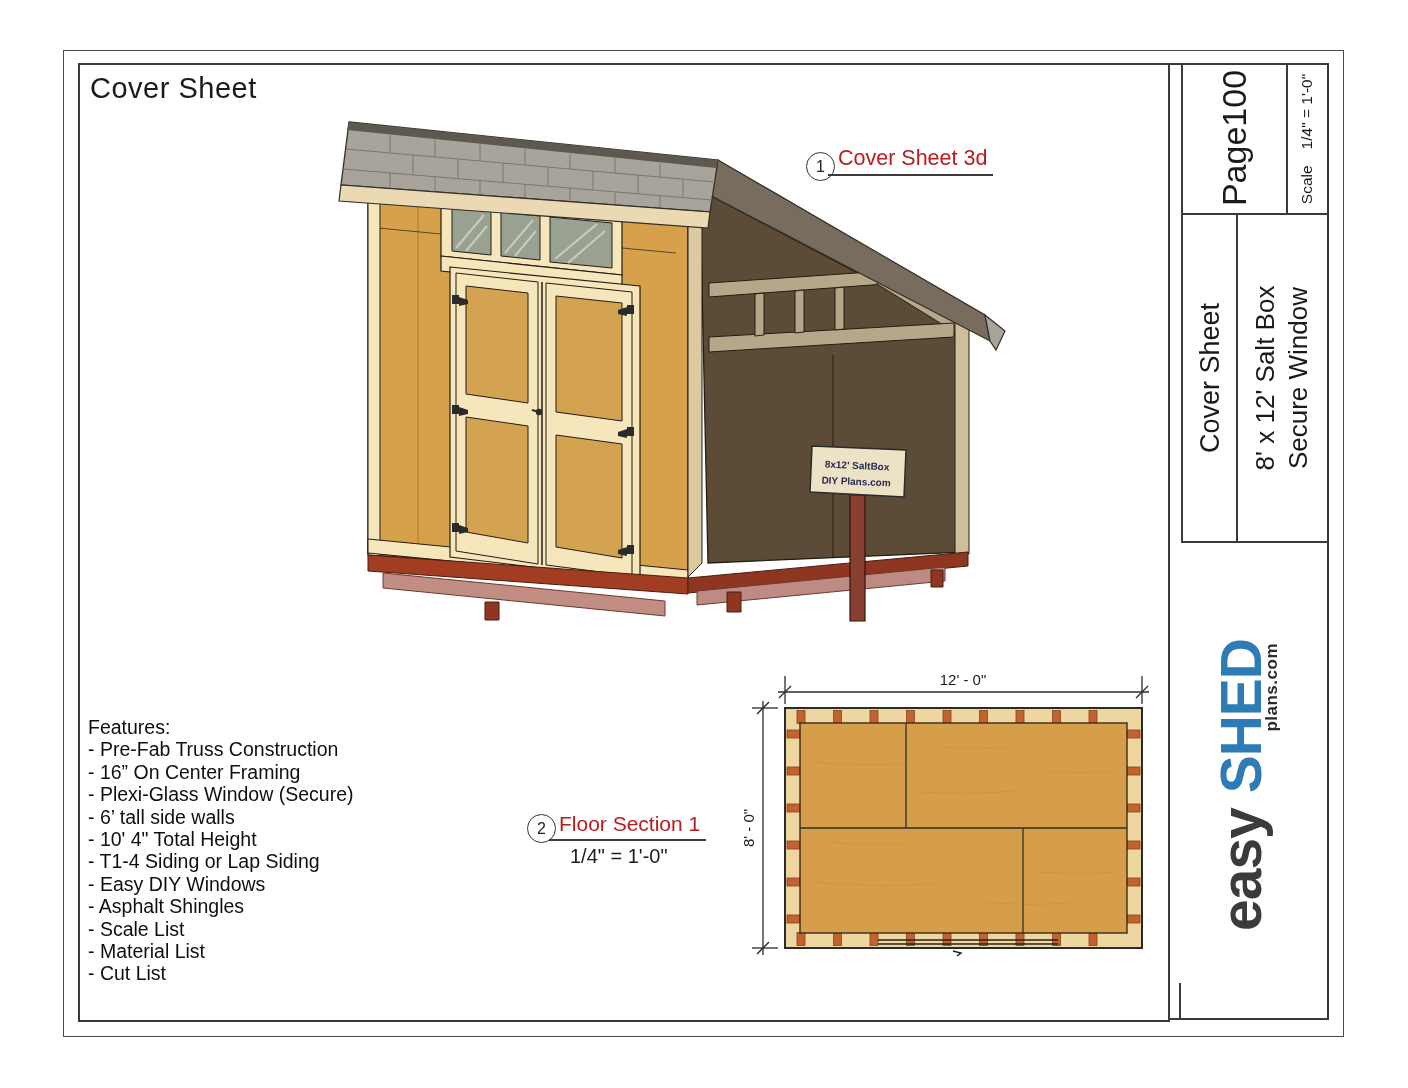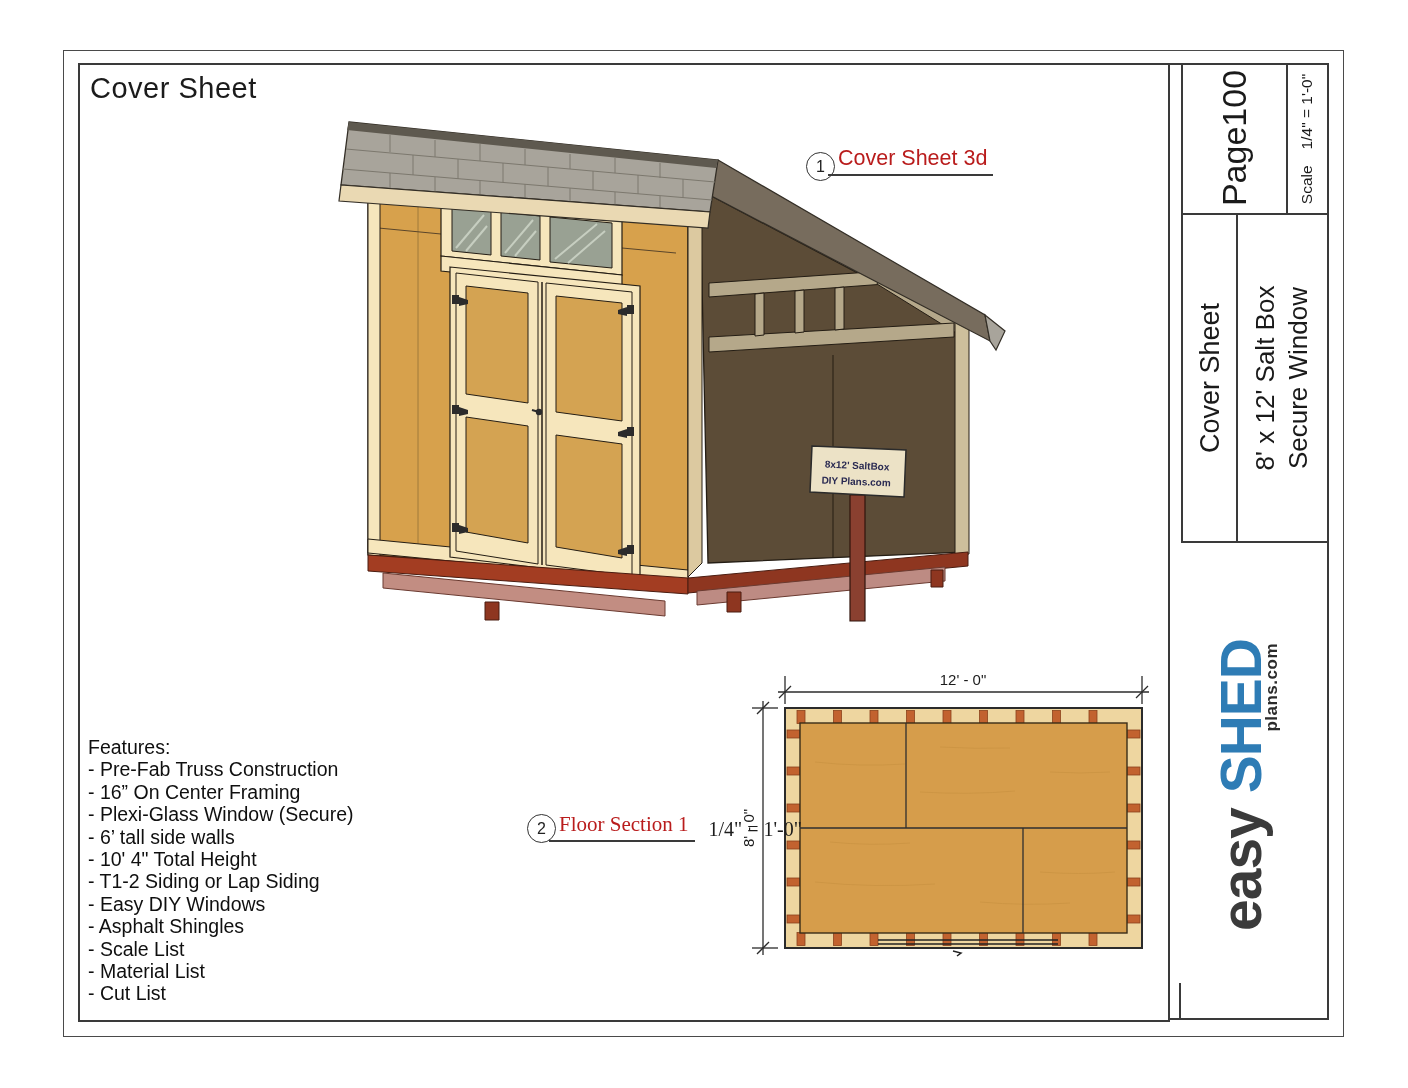--- a/index.html
+++ b/index.html
@@ -8,26 +8,26 @@
   .abs{position:absolute;}
   .line{position:absolute;background:#3a3a3a;}
   #outer-border{left:63px;top:50px;width:1279px;height:985px;border:1.5px solid #4a4a4a;}
   #inner-box{left:78px;top:63px;width:1088px;height:955px;border:2px solid #3a3a3a;}
   #page-title{left:90px;top:72px;font-size:29px;color:#1b1b1b;letter-spacing:.5px;}
   
   .callout{position:absolute;display:flex;align-items:flex-start;z-index:5;}
   .callout .num{width:27px;height:27px;border:1.7px solid #333;border-radius:50%;
      display:flex;align-items:center;justify-content:center;font-size:16px;color:#222;
      background:#fff;flex:0 0 auto;}
-  .callout .txtcol{display:flex;flex-direction:row;font-family:Liberation Serif, serif;}
+  .callout .txtcol{display:flex;flex-direction:column;}
   .callout .lbl{font-size:21.5px;color:#b91c1c;border-bottom:2px solid #3a3a3a;
      padding:0 6px 3px 10px;margin-left:-7px;margin-top:-6px;white-space:nowrap;}
   .callout .scl{font-size:20px;color:#1c1c1c;padding:4px 0 0 14px;white-space:nowrap;}
   
-  #features{left:88px;top:736px;font-size:19.5px;line-height:22.4px;color:#0f0f0f;}
+  #features{left:88px;top:716px;font-size:19.5px;line-height:22.4px;color:#0f0f0f;}
   
   .rot{position:absolute;transform:translate(-50%,-50%) rotate(-90deg);
        white-space:nowrap;color:#1a1a1a;}
   #tb-page{left:1234px;top:138px;font-size:34px;}
   #tb-scale{left:1307px;top:139px;font-size:15.5px;}
   #tb-scale .gap{margin-left:16px;}
   #tb-sheet{left:1210px;top:378px;font-size:27px;}
   #tb-model{left:1282px;top:378px;font-size:26px;line-height:33px;text-align:center;}
   #tb-logo{left:1247px;top:785px;}
   #tb-logo .l1{font-size:57px;font-weight:bold;letter-spacing:-1px;line-height:57px;}
@@ -173,21 +173,21 @@
   <div class="lbl">Cover Sheet 3d</div>
 </div>
 
 <div id="features" class="abs">
   <div>Features:</div>
   <div>- Pre-Fab Truss Construction</div>
   <div>- 16” On Center Framing</div>
   <div>- Plexi-Glass Window (Secure)</div>
   <div>- 6’ tall side walls</div>
   <div>- 10' 4" Total Height</div>
-  <div>- T1-2 Siding or Lap Siding</div>
+  <div>- T1-4 Siding or Lap Siding</div>
   <div>- Easy DIY Windows</div>
   <div>- Asphalt Shingles</div>
   <div>- Scale List</div>
   <div>- Material List</div>
   <div>- Cut List</div>
 </div>
 
 <svg class="abs" style="left:740px;top:652px;" width="420" height="312" viewBox="0 0 420 312">
 
   <g stroke="#2b2b2b" stroke-width="1.3" fill="none">

